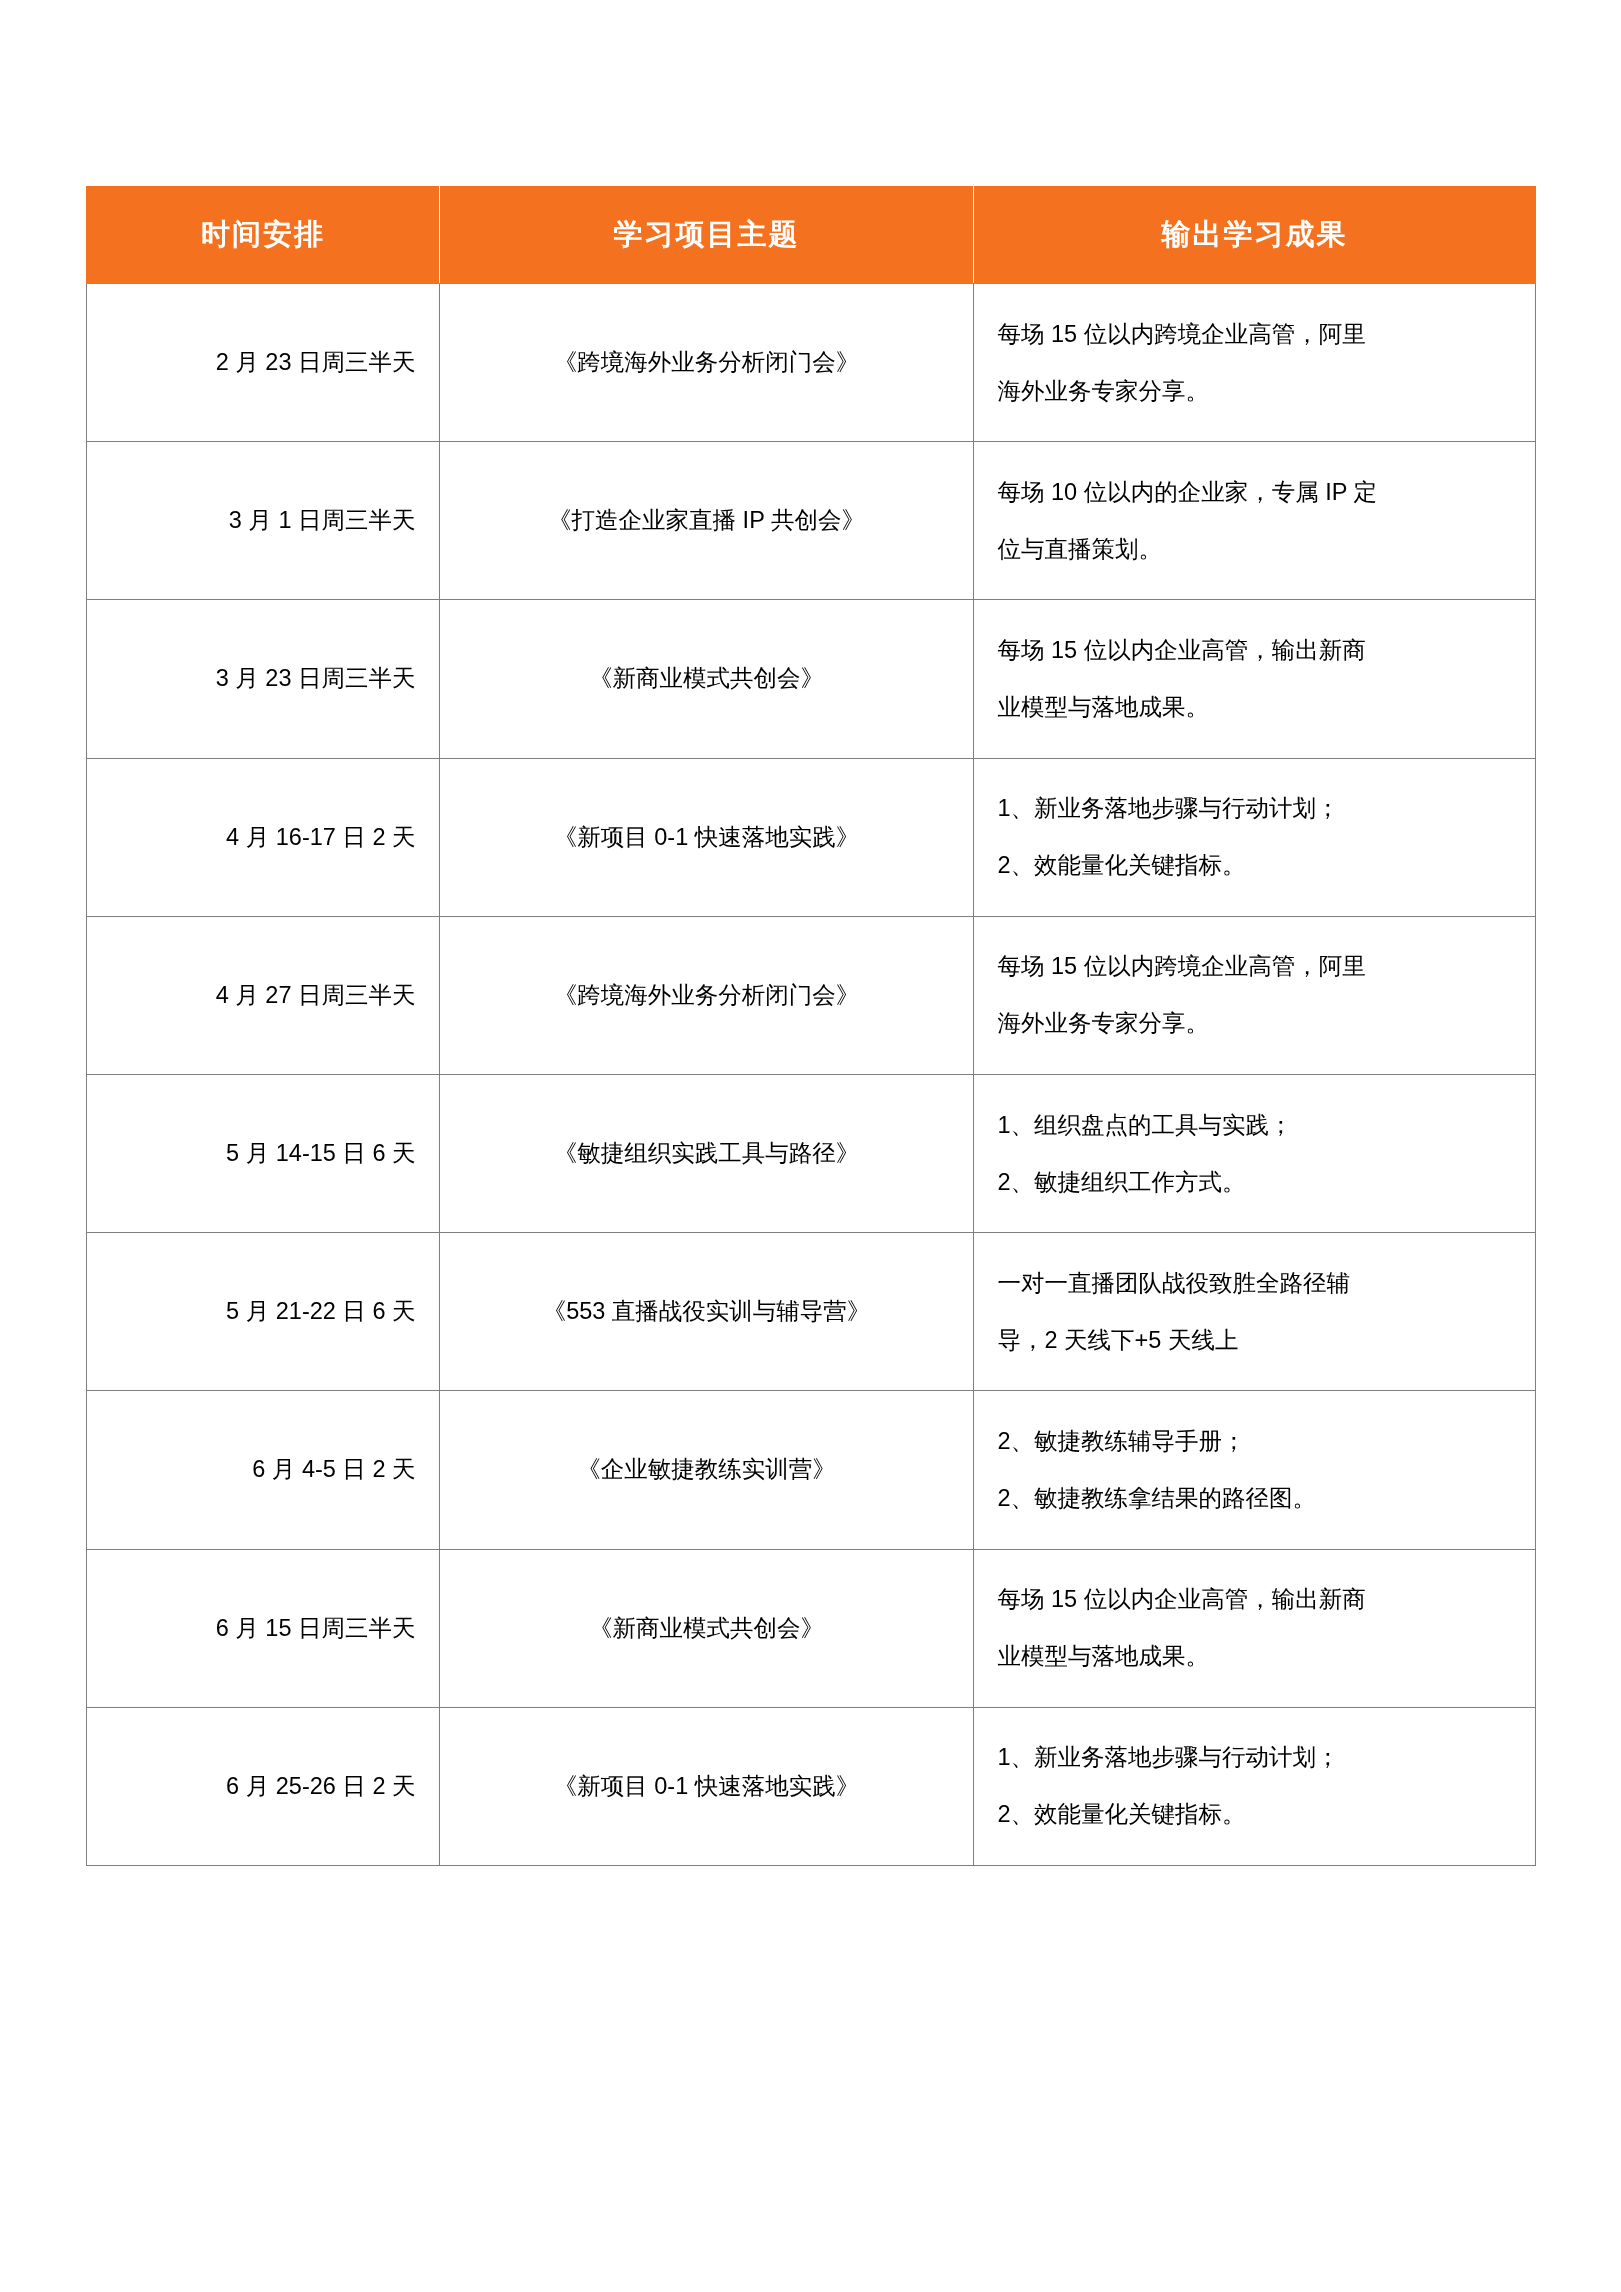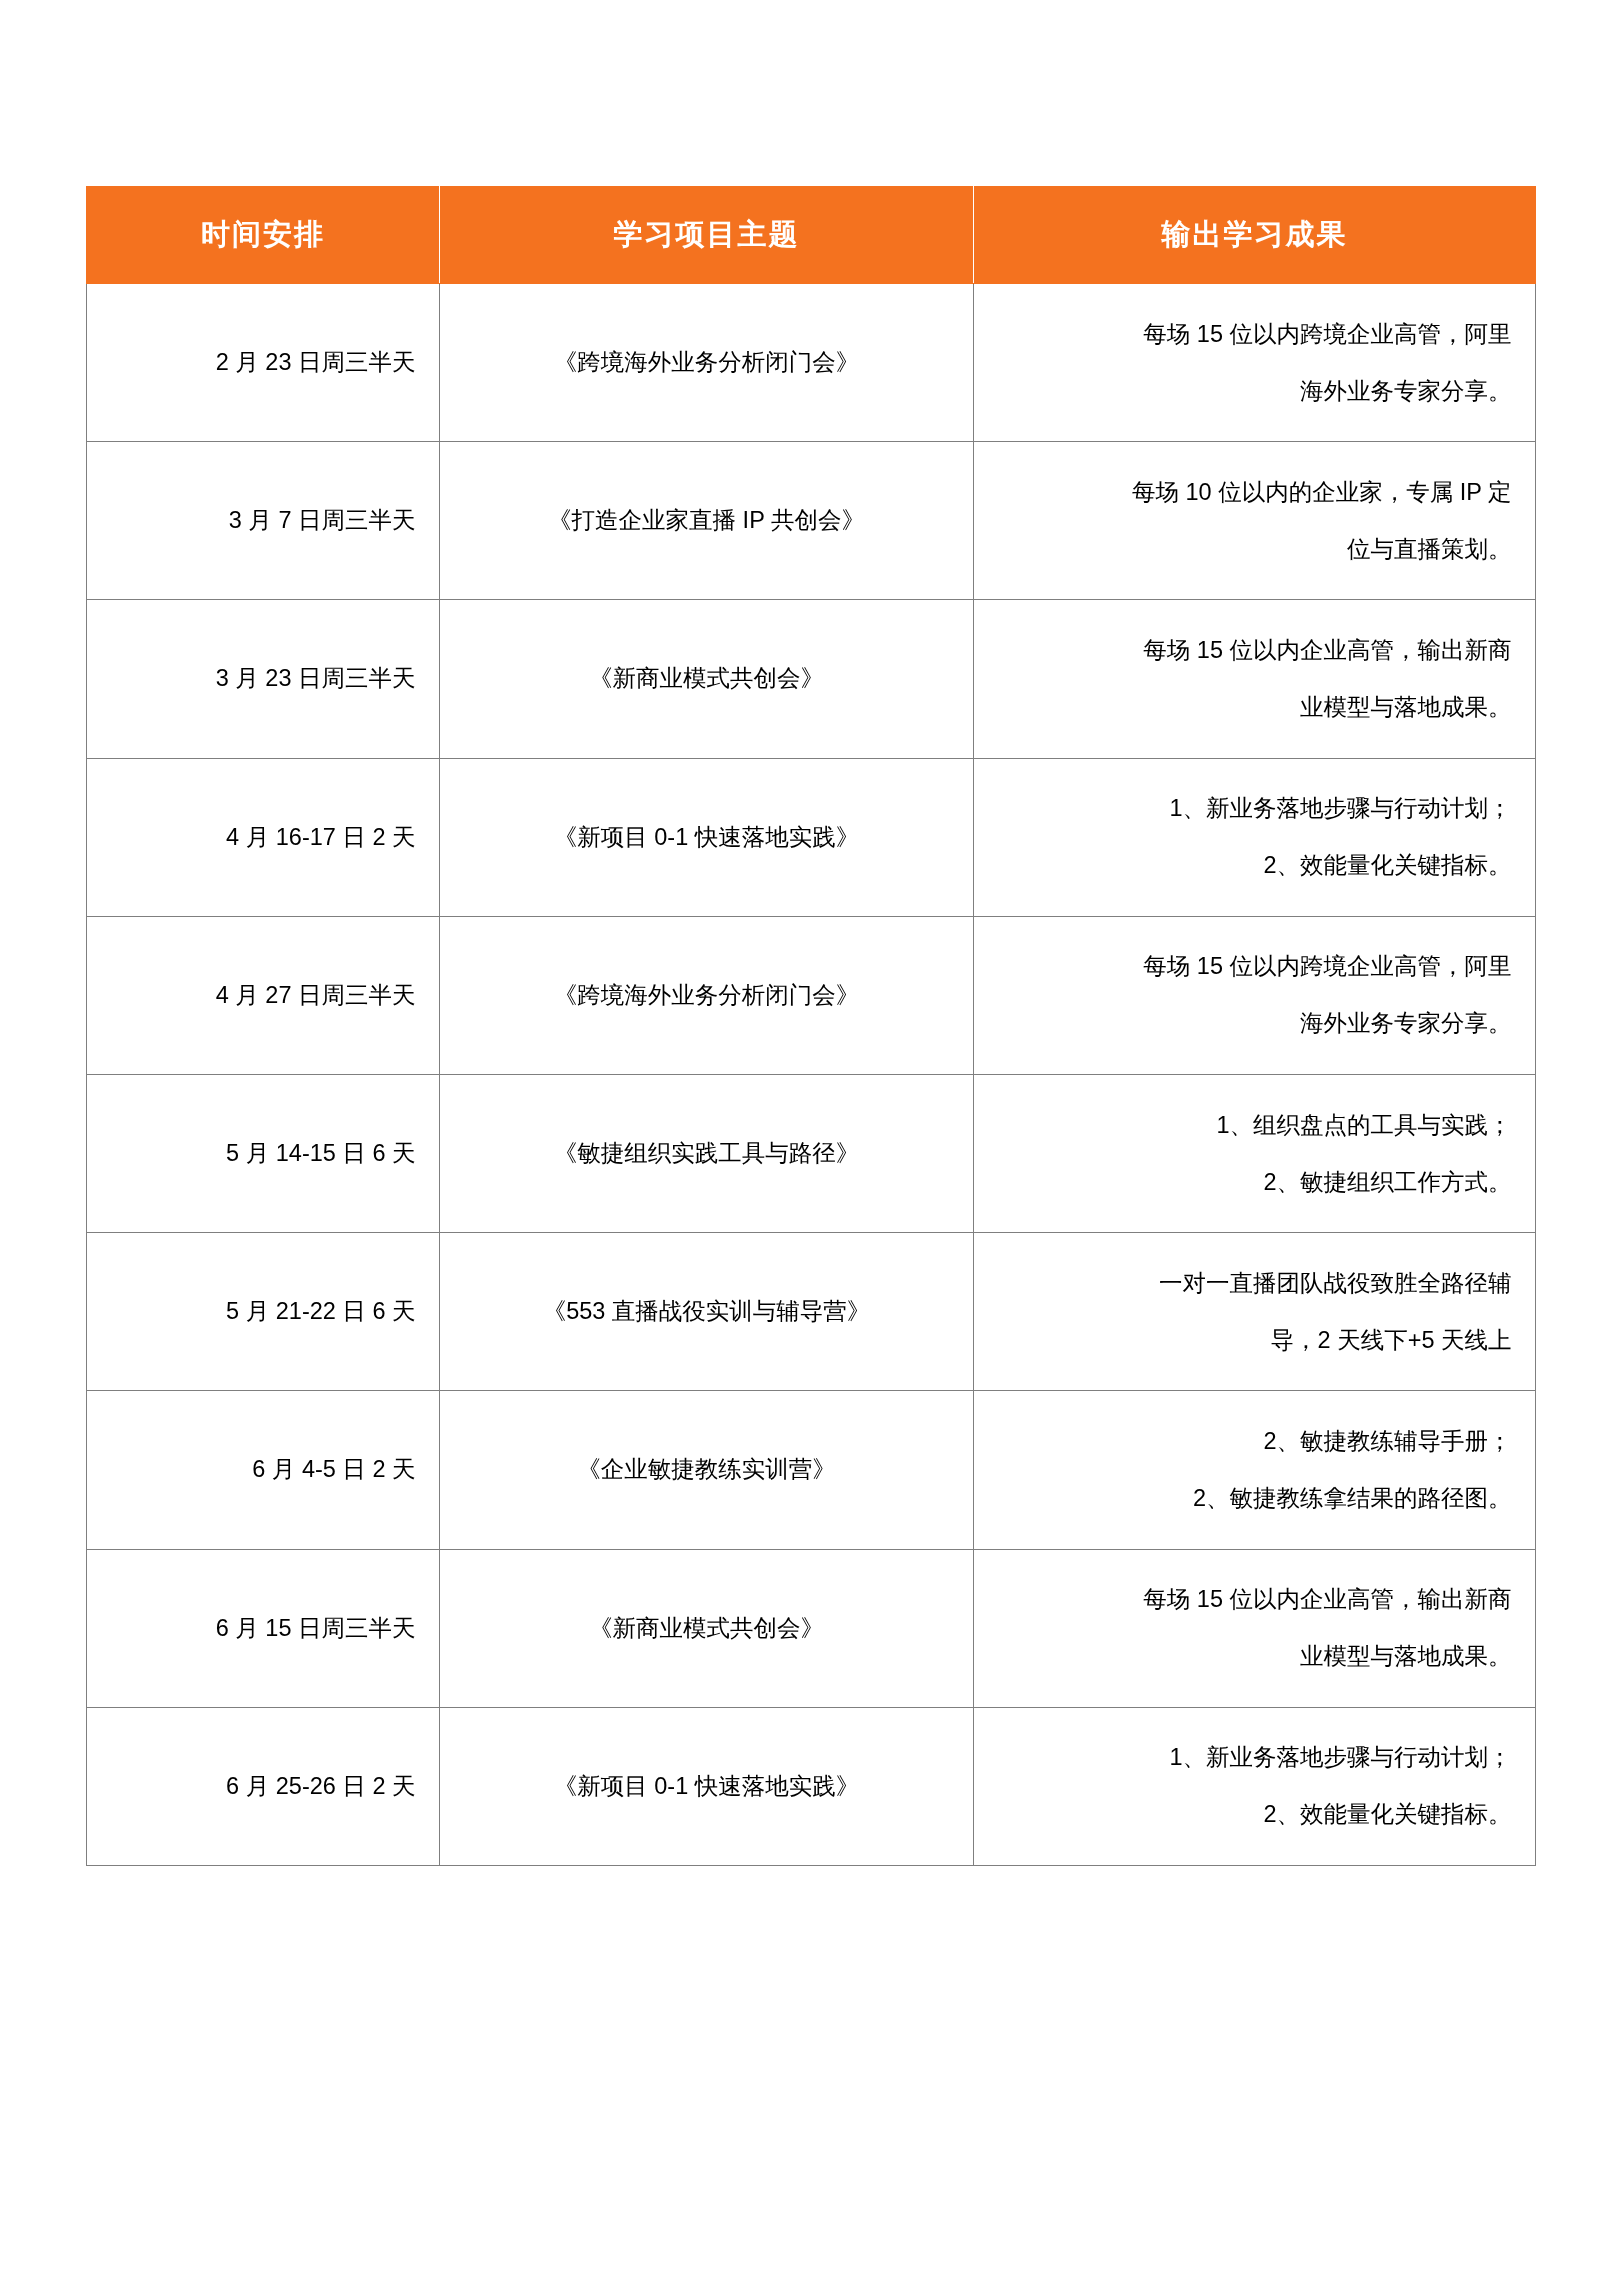--- a/index.html
+++ b/index.html
@@ -49,21 +49,21 @@
   }
   td.col-time {
     text-align: right;
     white-space: nowrap;
   }
   td.col-topic {
     text-align: center;
     padding-left: 29px;
   }
   td.col-output {
-    text-align: right;
+    text-align: left;
     padding-left: 21.6px;
   }
   td.col-output .line {
     display: block;
     white-space: nowrap;
   }
   .header-row th:first-child { border-right: 1px solid #ffffff; }
   .header-row th:nth-child(2) { border-right: 1px solid #ffffff; }
 </style>
 </head>
@@ -86,21 +86,21 @@
     <tbody>
         <tr>
           <td class="col-time">2 月 23 日周三半天</td>
           <td class="col-topic">《跨境海外业务分析闭门会》</td>
           <td class="col-output">
             <span class="line">每场 15 位以内跨境企业高管，阿里</span>
             <span class="line">海外业务专家分享。</span>
           </td>
         </tr>
         <tr>
-          <td class="col-time">3 月 7 日周三半天</td>
+          <td class="col-time">3 月 1 日周三半天</td>
           <td class="col-topic">《打造企业家直播 IP 共创会》</td>
           <td class="col-output">
             <span class="line">每场 10 位以内的企业家，专属 IP 定</span>
             <span class="line">位与直播策划。</span>
           </td>
         </tr>
         <tr>
           <td class="col-time">3 月 23 日周三半天</td>
           <td class="col-topic">《新商业模式共创会》</td>
           <td class="col-output">

